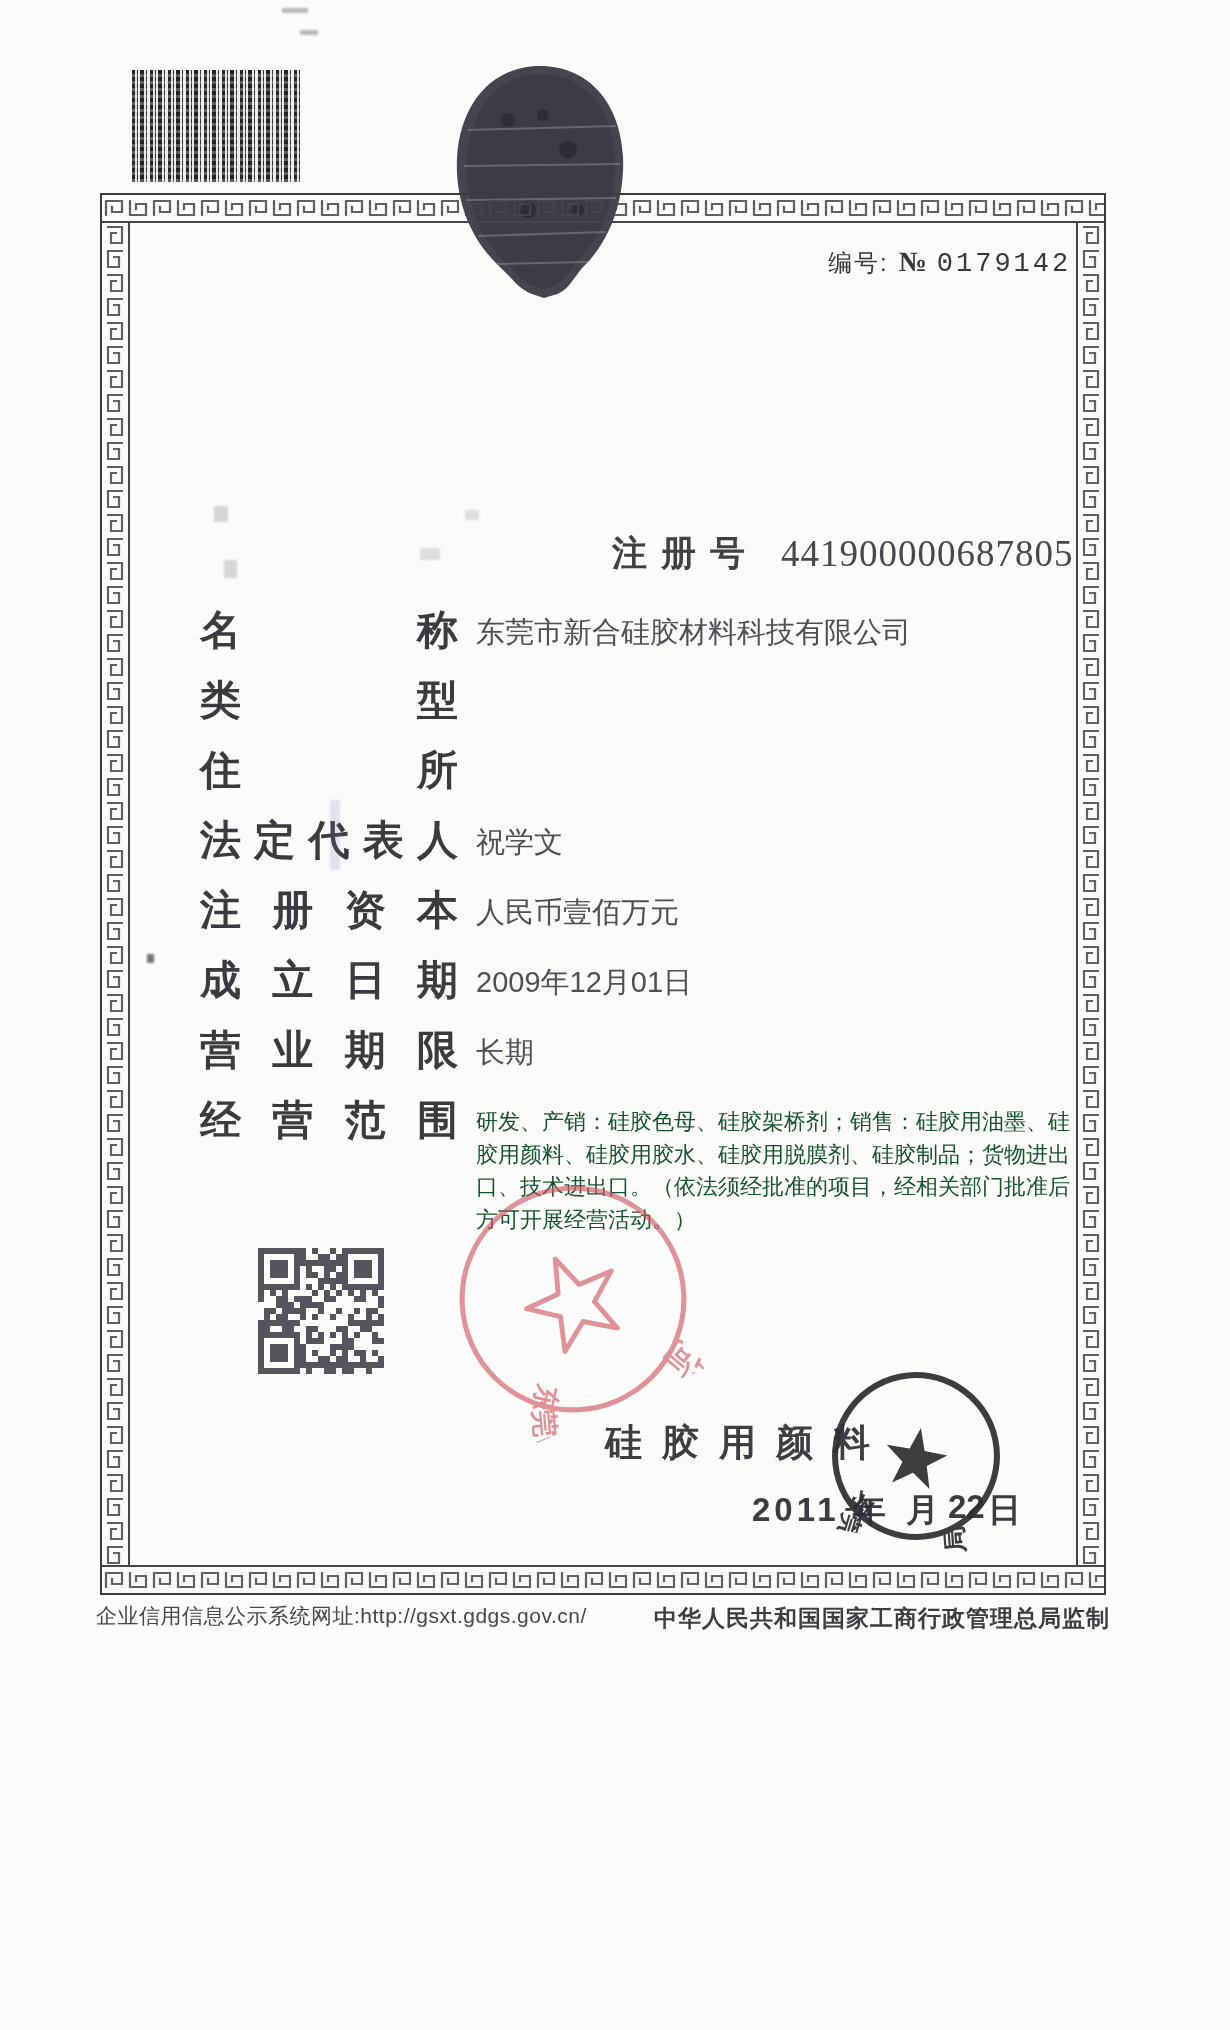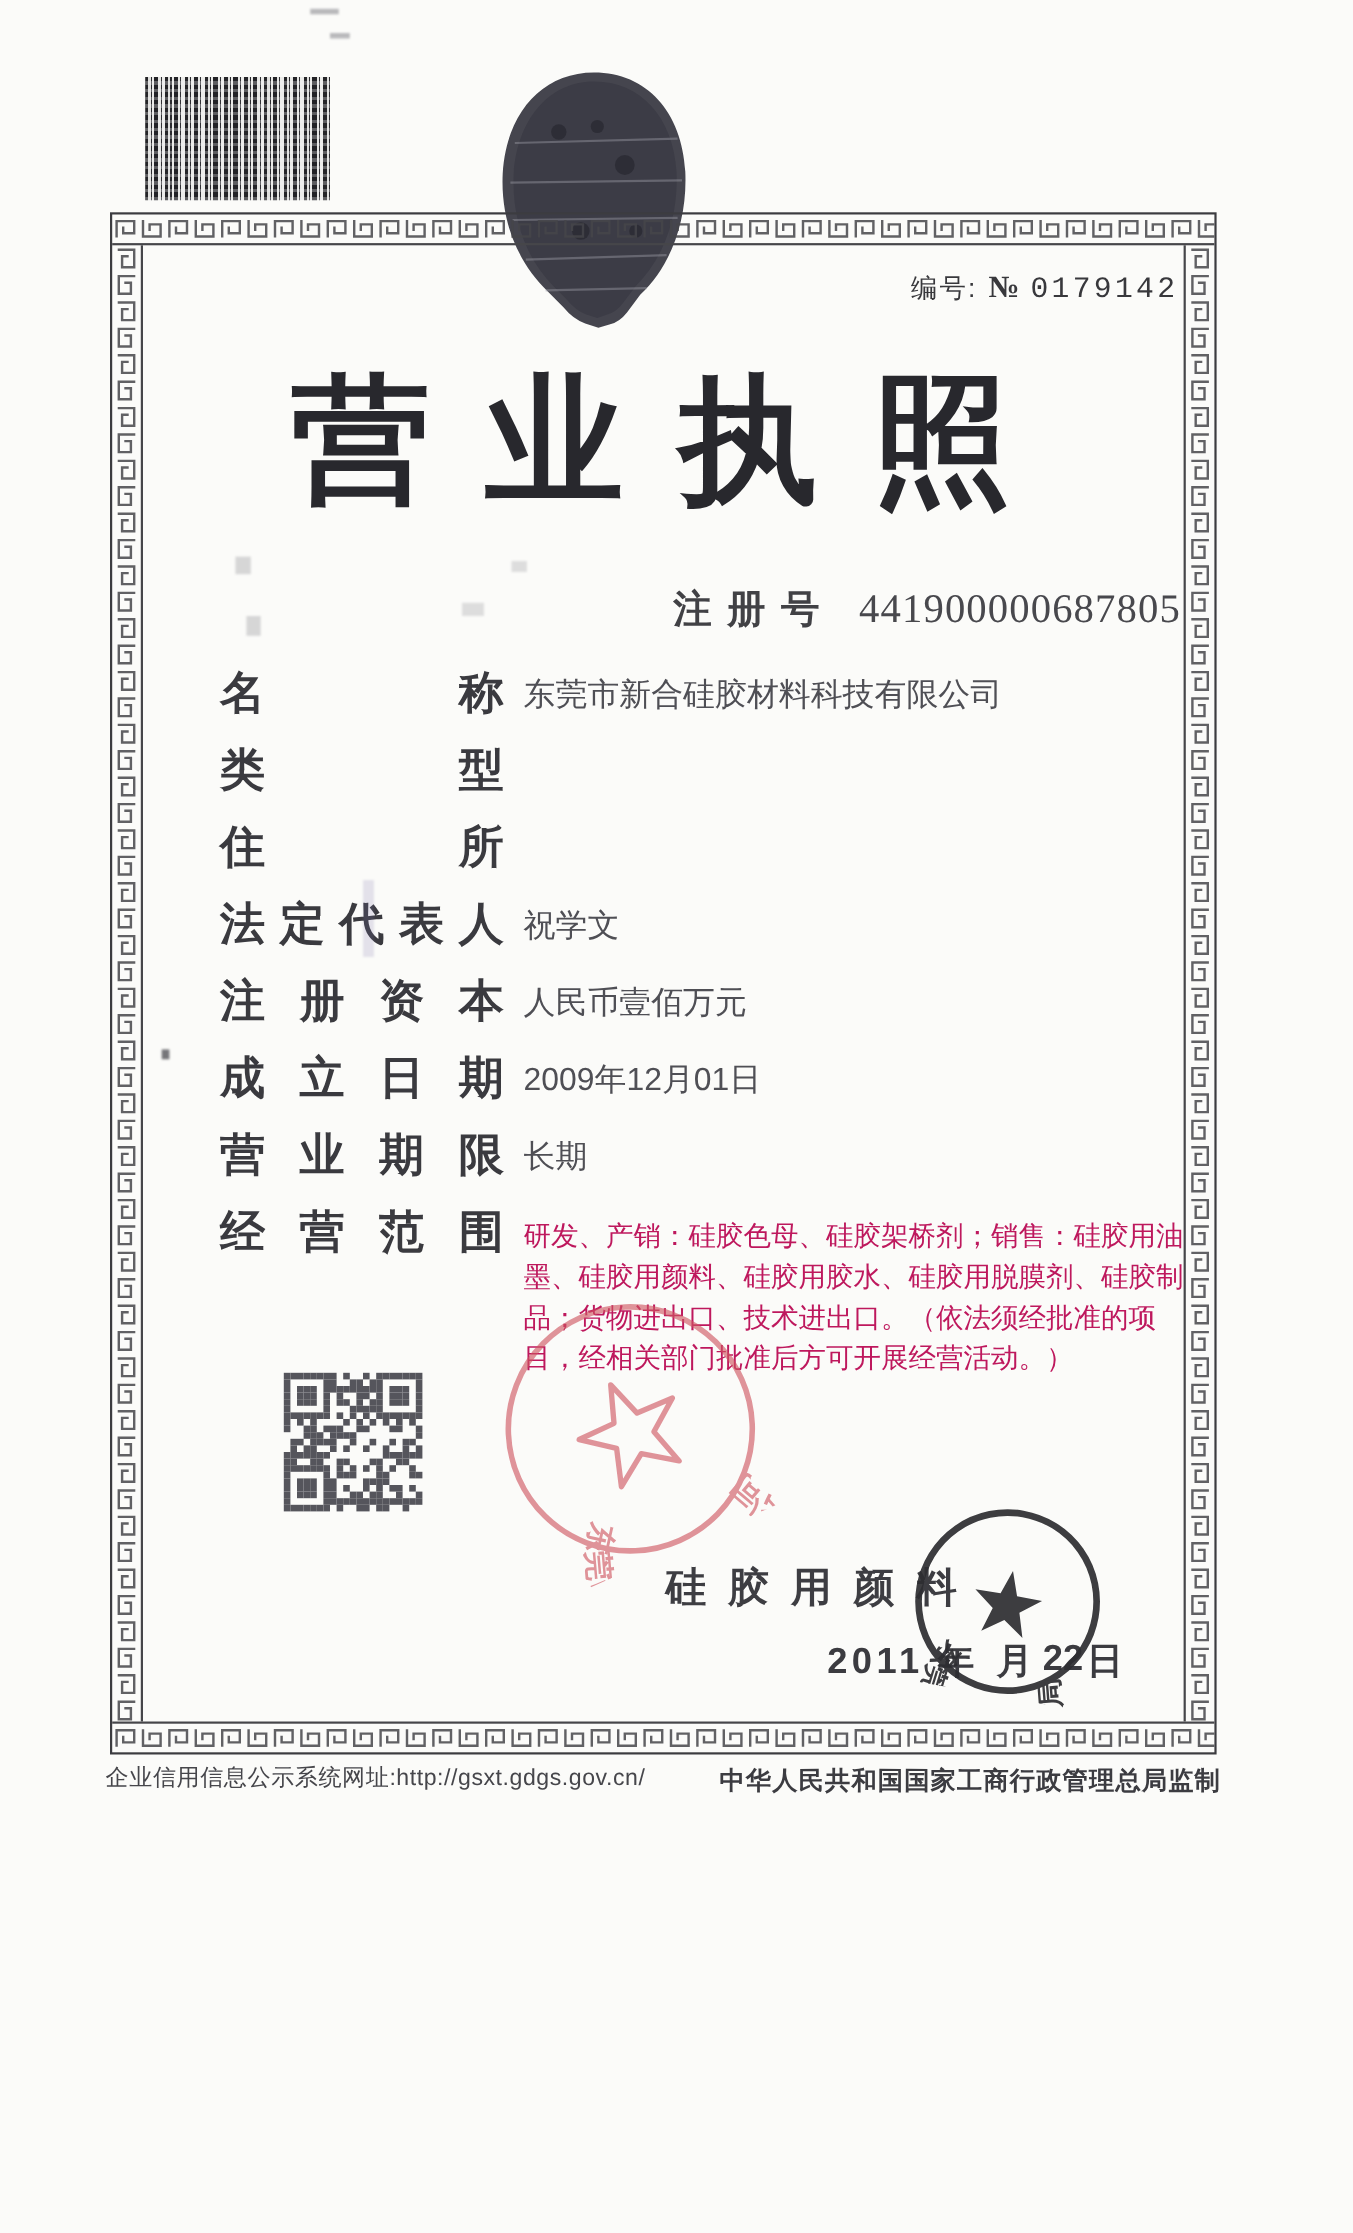--- a/index.html
+++ b/index.html
@@ -42,21 +42,21 @@
   .regline .lab{font-size:35px;color:#414145;letter-spacing:14px;font-weight:600;}
   .regline .num{font-family:"Liberation Serif",serif;font-size:37px;color:#48484d;letter-spacing:1px;}
 
   
   .fields{position:absolute;left:200px;top:610px;width:886px;}
   .row{display:flex;align-items:center;margin-bottom:29px;}
   .flabel{width:258px;flex:none;display:flex;justify-content:space-between;
     font-size:41px;font-weight:700;color:#3a3a3f;line-height:1;filter:blur(.2px);}
   .fvalue{margin-left:18px;font-size:29px;color:#4f4f55;line-height:1.25;padding-top:4px;}
   .row-scope{align-items:flex-start;}
-  .row-scope .fvalue{font-size:25px;line-height:1.48;width:648px;margin-top:0;padding-top:6px;color:#be185d;}
+  .row-scope .fvalue{font-size:22px;line-height:1.48;width:648px;margin-top:0;padding-top:6px;color:#14532d;}
 
   
   .qr{position:absolute;left:258px;top:1248px;width:126px;height:126px;display:grid;
     grid-template-columns:repeat(21,6px);grid-template-rows:repeat(21,6px);filter:blur(.3px);}
   .qr i{display:block;}
   .qr i.d{background:#55555c;}
 
   
   .red-stamp{position:absolute;left:456px;top:1182px;width:234px;height:234px;transform:rotate(-24deg);opacity:.62;}
   .black-stamp{position:absolute;left:830px;top:1370px;width:172px;height:172px;transform:rotate(10deg);opacity:.92;}
@@ -701,21 +701,20 @@
         </svg>
       </div>
   </div>
 
   <div class="serial">
     <span class="lab">编号:</span>
     <span class="no">№</span>
     <span class="num">0179142</span>
   </div>
 
-  <div class="title">营业执照</div>
 
   <div class="regline">
     <span class="lab">注册号</span>
     <span class="num">441900000687805</span>
   </div>
 
   <div class="fields">
     <div class="row">
       <div class="flabel">
           <span>名</span>

